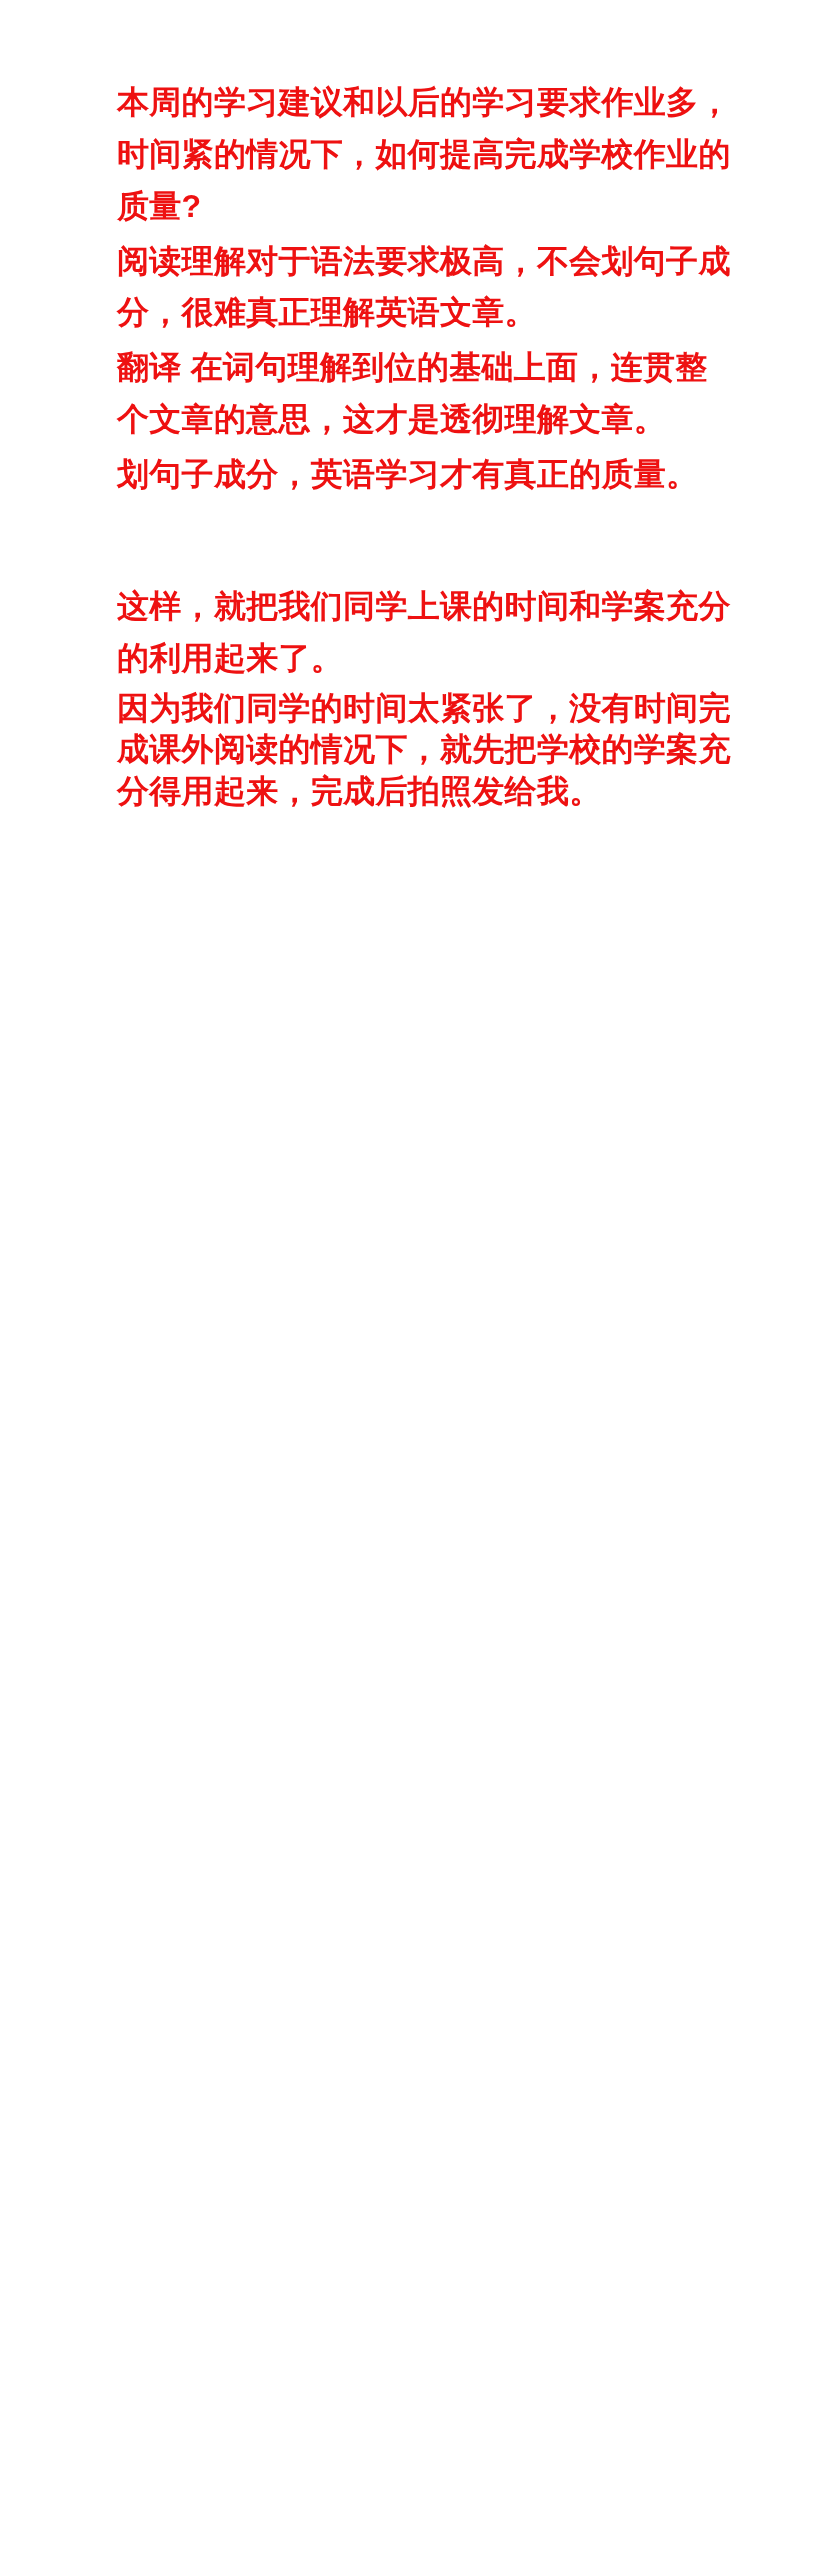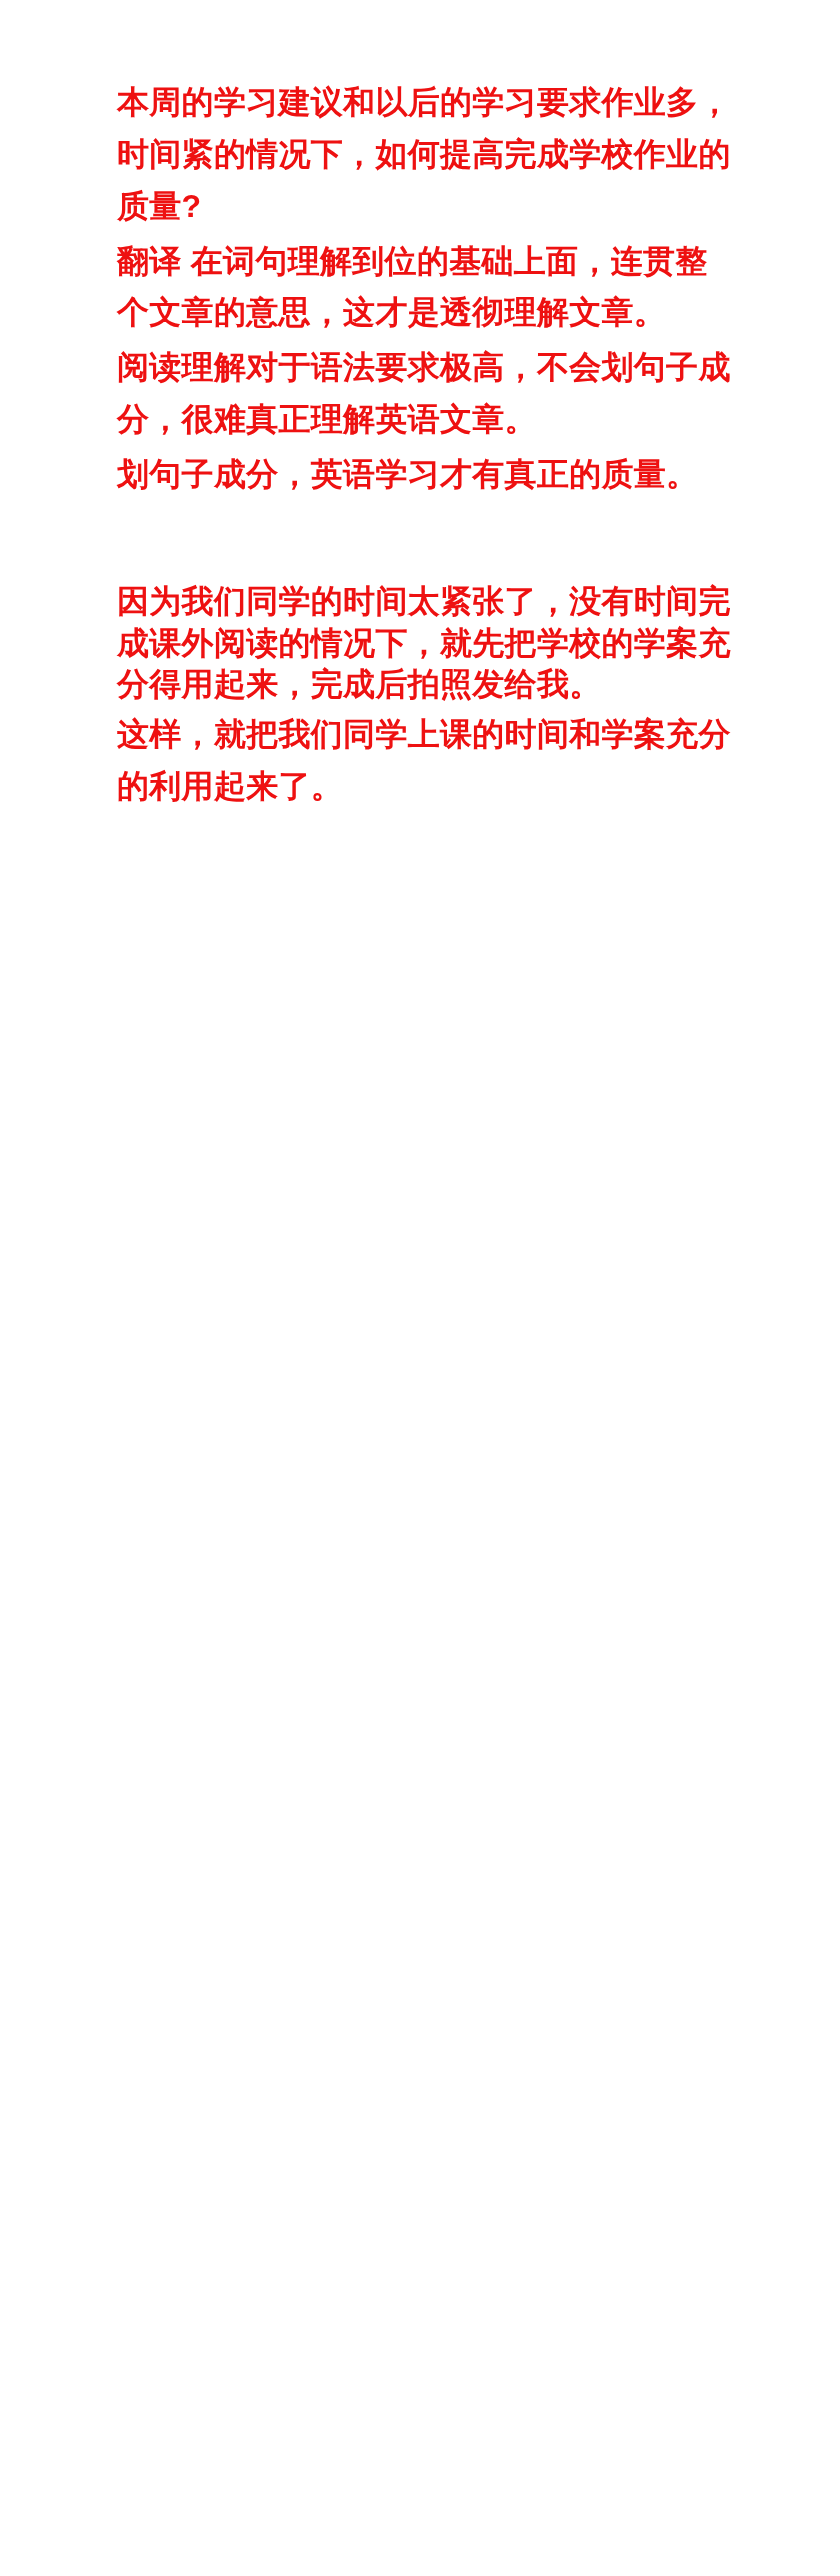--- a/index.html
+++ b/index.html
@@ -48,28 +48,28 @@
 <body>
 
 <div class="page">
   <div class="doc-body">
 
     <p class="para">本周的学习建议和以后的学习要求作业多，时间紧的情况下，如何提高完成学校作业的质量?</p>
 
 
 
 
+    <p class="para">阅读理解对于语法要求极高，不会划句子成分，很难真正理解英语文章。</p>
+
     <p class="para">翻译  在词句理解到位的基础上面，连贯整个文章的意思，这才是透彻理解文章。</p>
-
-    <p class="para">阅读理解对于语法要求极高，不会划句子成分，很难真正理解英语文章。</p>
 
 
     <p class="para">划句子成分，英语学习才有真正的质量。</p>
 
     <div class="spacer-block"></div>
 
+    <p class="para">这样，就把我们同学上课的时间和学案充分的利用起来了。</p>
+
     <p class="para tight">因为我们同学的时间太紧张了，没有时间完成课外阅读的情况下，就先把学校的学案充分得用起来，完成后拍照发给我。</p>
-
-    <p class="para">这样，就把我们同学上课的时间和学案充分的利用起来了。</p>
 
   </div>
 </div>
 
 
 </body></html>

